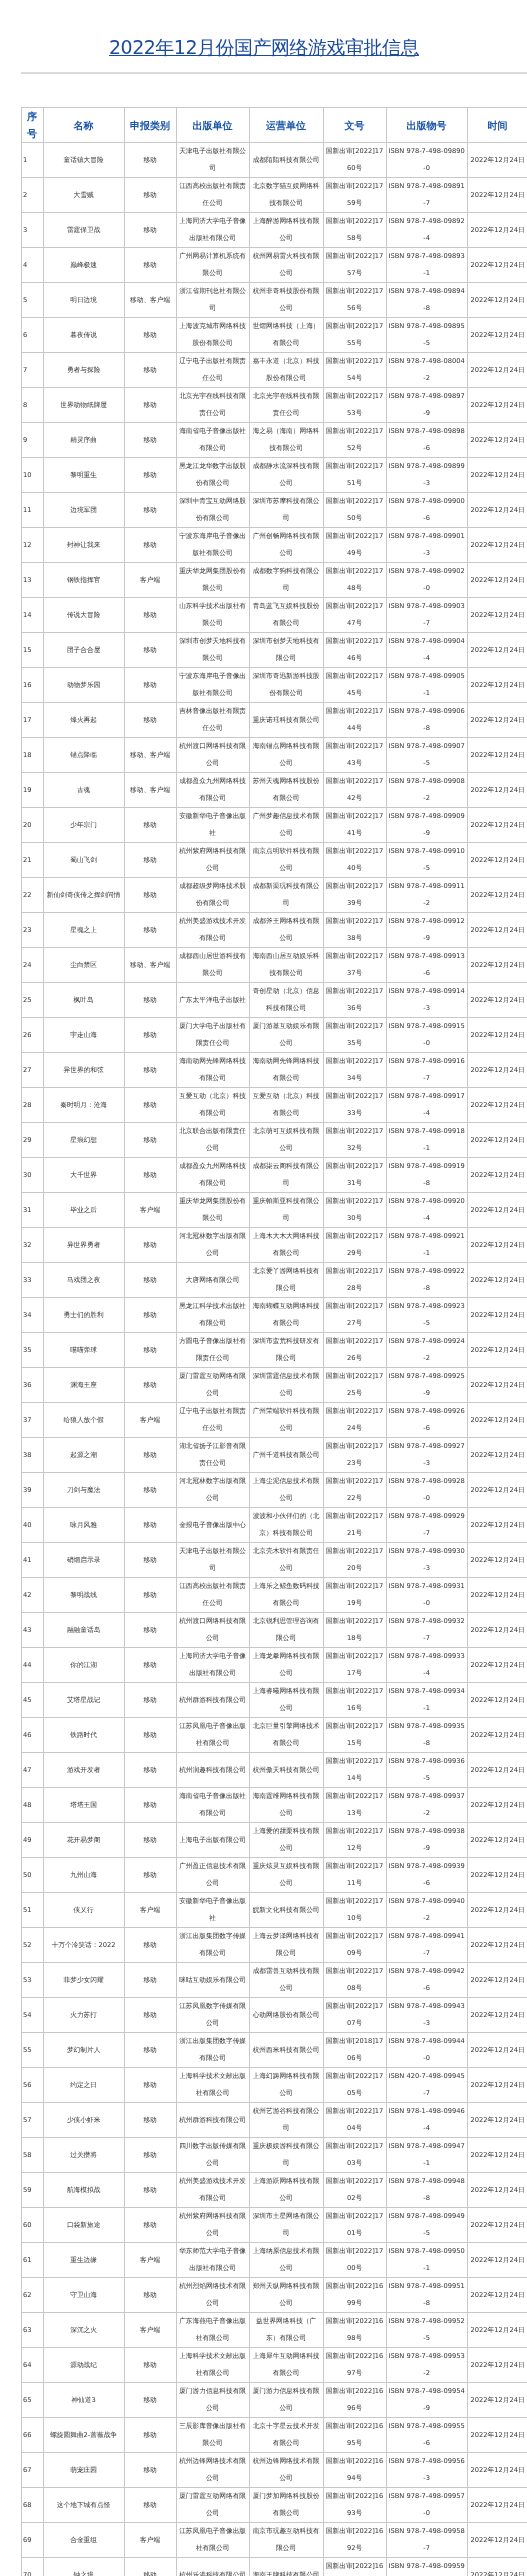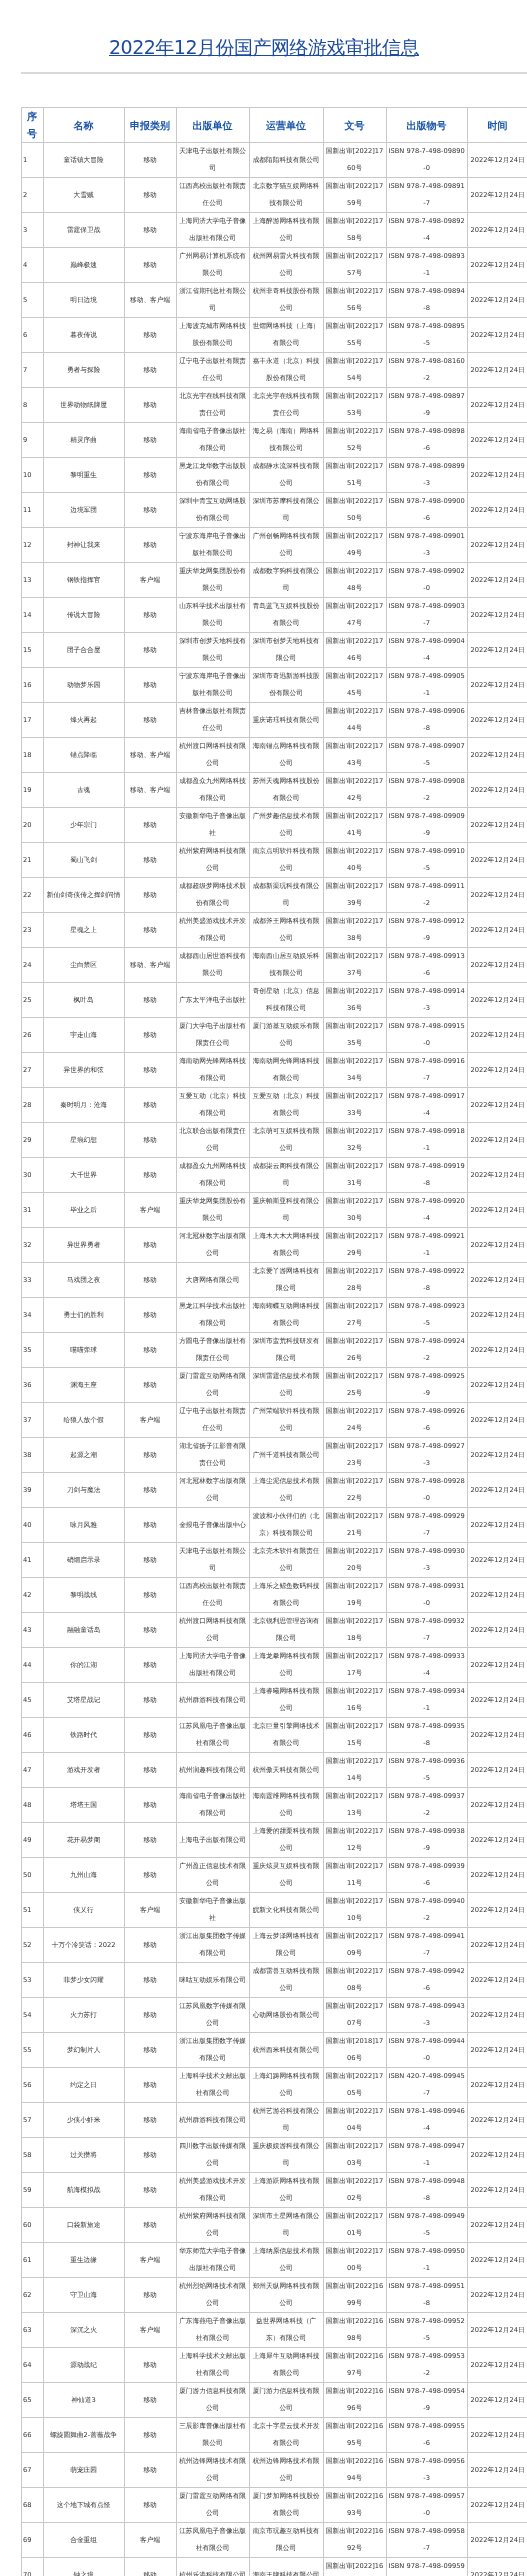--- a/index.html
+++ b/index.html
@@ -116,21 +116,21 @@
           <td>ISBN 978-7-498-09895-5</td>
           <td>2022年12月24日</td>
         </tr>
         <tr>
           <td class="num">7</td>
           <td>勇者与探险</td>
           <td>移动</td>
           <td>辽宁电子出版社有限责任公司</td>
           <td>嘉丰永道（北京）科技股份有限公司</td>
           <td>国新出审[2022]1754号</td>
-          <td>ISBN 978-7-498-08160-2</td>
+          <td>ISBN 978-7-498-08004-2</td>
           <td>2022年12月24日</td>
         </tr>
         <tr>
           <td class="num">8</td>
           <td>世界动物纸牌屋</td>
           <td>移动</td>
           <td>北京光宇在线科技有限责任公司</td>
           <td>北京光宇在线科技有限责任公司</td>
           <td>国新出审[2022]1753号</td>
           <td>ISBN 978-7-498-09897-9</td>

